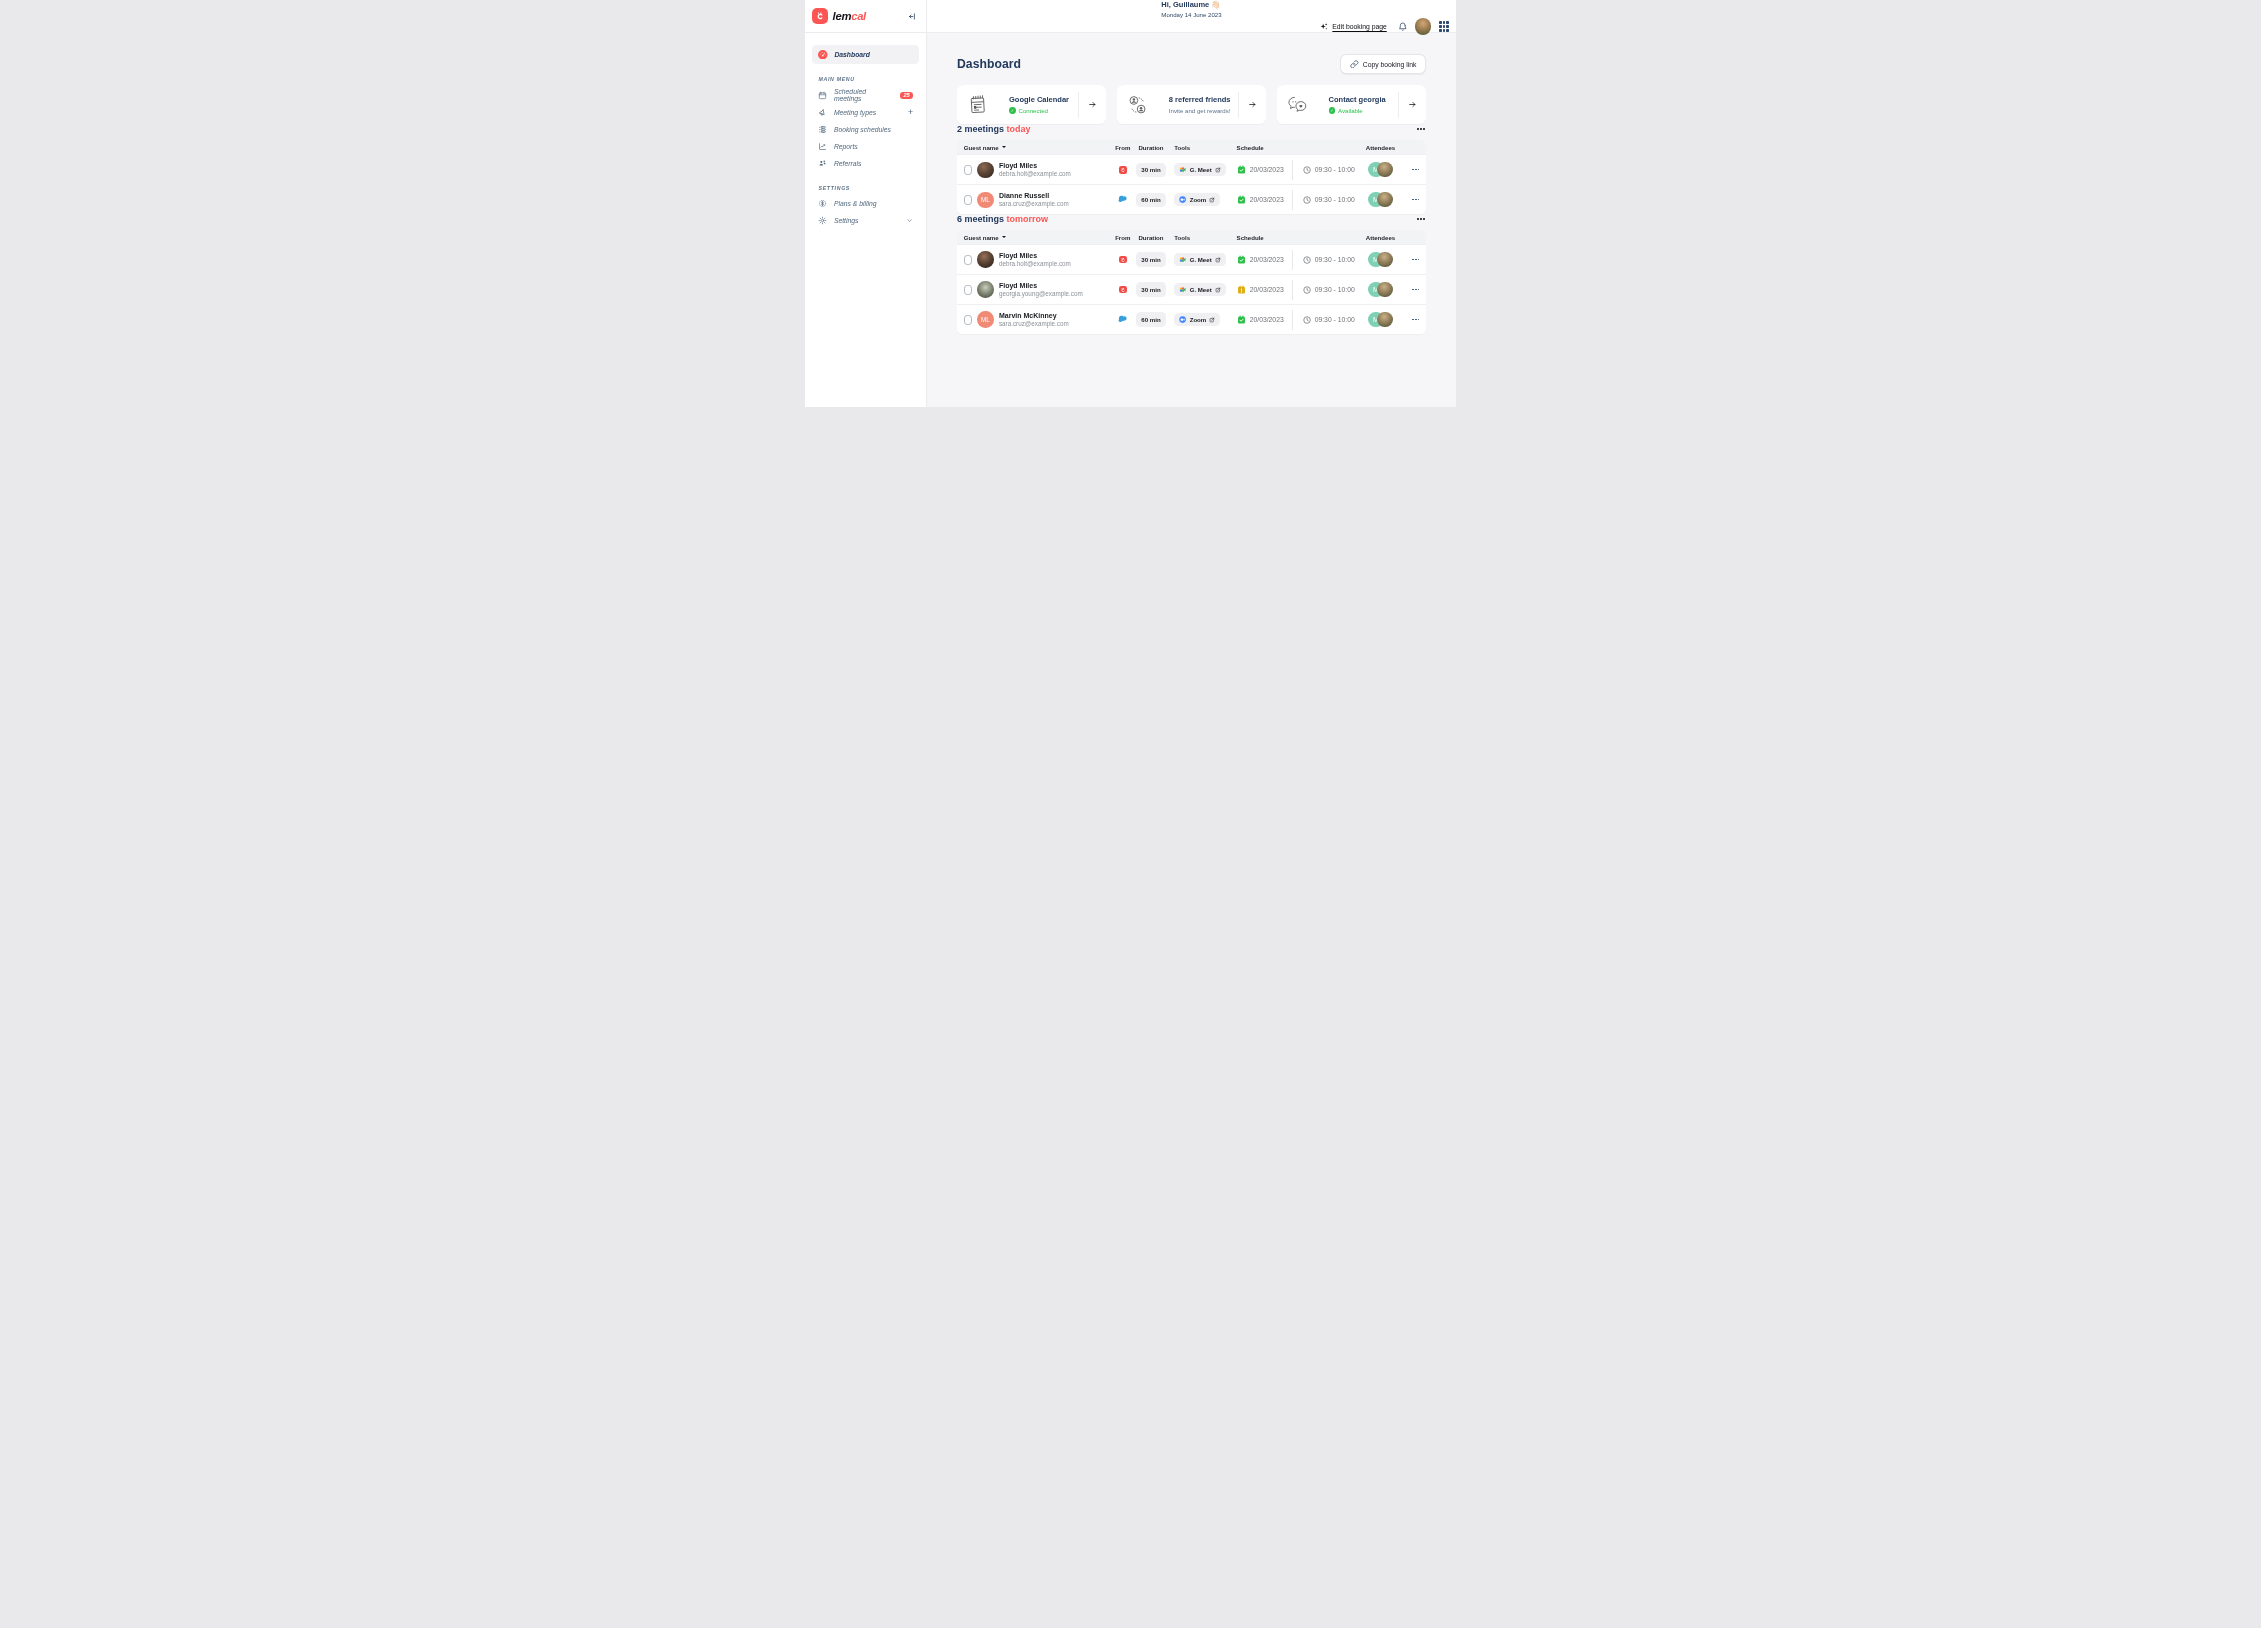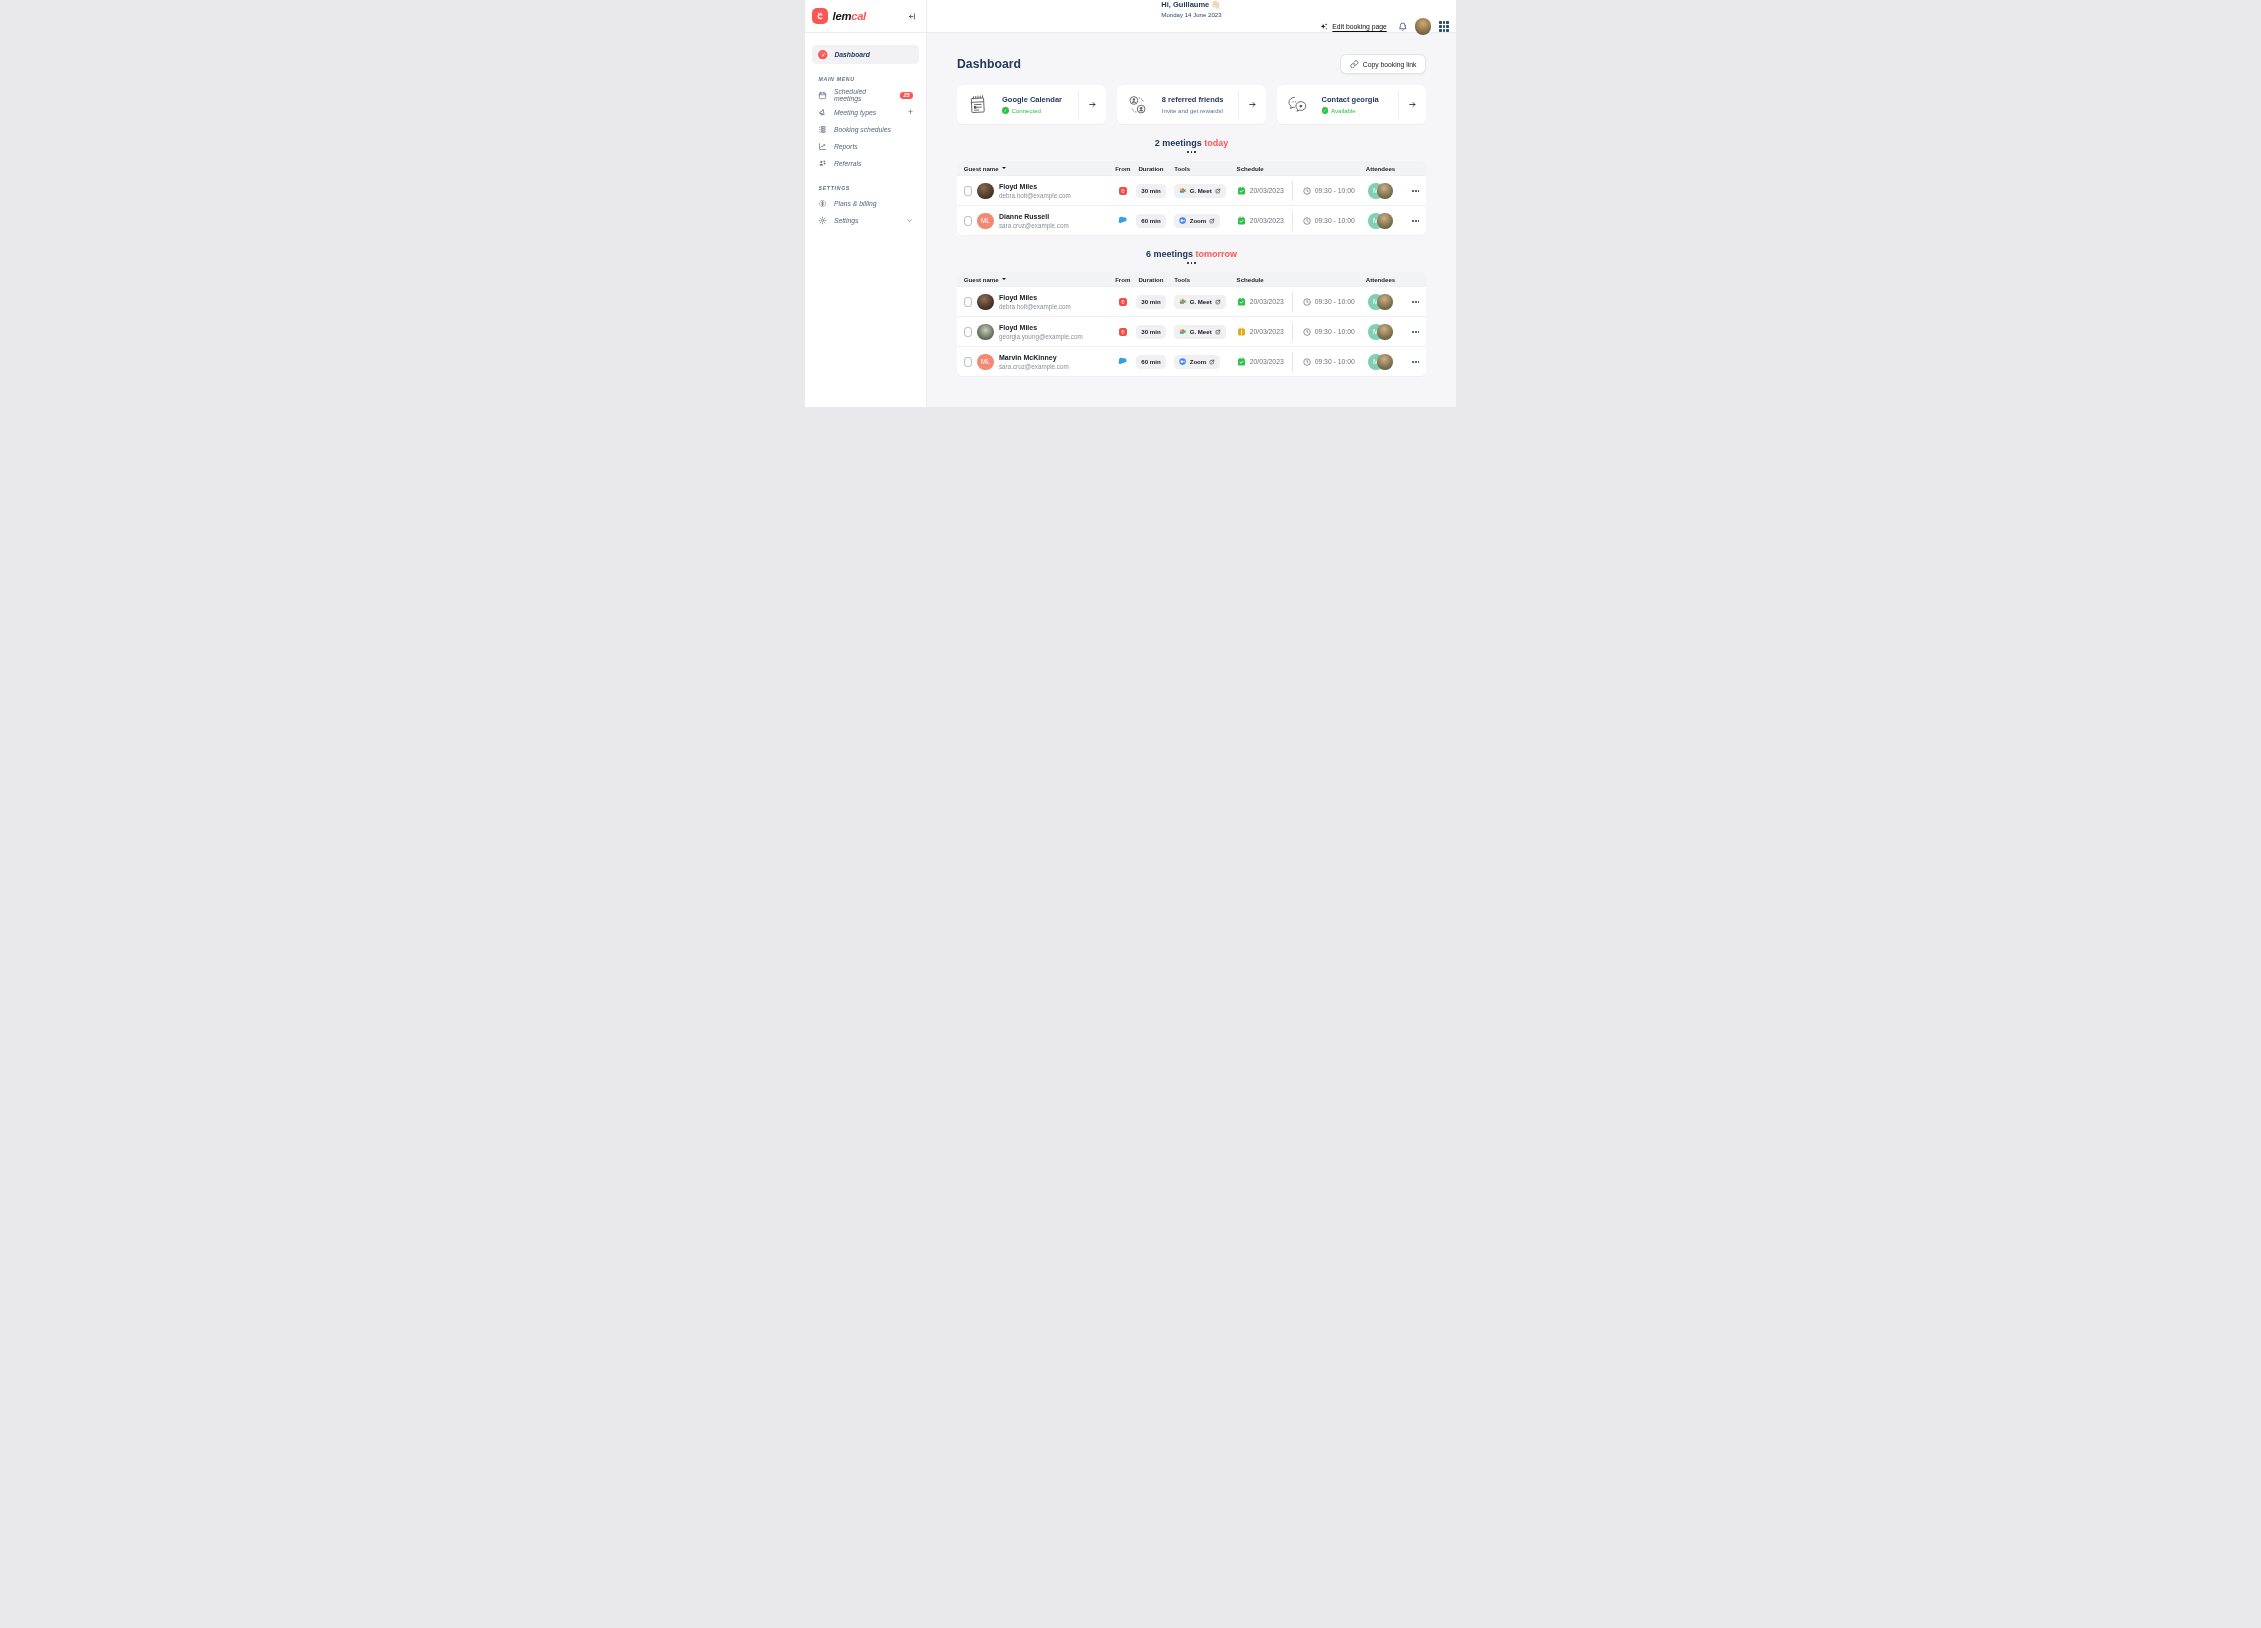--- a/index.html
+++ b/index.html
@@ -47,30 +47,30 @@
 
   .title-row { margin-top:21px; display:flex; align-items:center; justify-content:space-between; }
   .page-title { font-size:12.2px; font-weight:700; color:#22395c; letter-spacing:0.05px; }
   .copy-btn { height:20px; display:flex; align-items:center; gap:4.1px; padding:0 8.6px; background:#fff; border:0.5px solid #e4e5e9; border-radius:6.3px; box-shadow:0 0.5px 0.9px rgba(16,24,40,.05); cursor:pointer; font-size:6.8px; font-weight:500; color:#14181f; }
   .copy-btn svg { width:8.6px; height:8.6px; }
 
   
   .cards { margin-top:11.3px; display:grid; grid-template-columns:repeat(3,1fr); gap:10.4px; }
   .card { background:#fff; border-radius:6.3px; height:39px; display:flex; align-items:center; box-shadow:0 0.5px 0.9px rgba(16,24,40,.04); padding-left:10px; }
   .card-illu { width:21px; display:flex; justify-content:center; }
-  .card-body { margin-left:14px; flex:1; min-width:0; }
+  .card-body { margin-left:21px; flex:1; min-width:0; }
   .card-title { font-size:7.5px; font-weight:700; color:#22395c; }
   .card-status { margin-top:3.2px; display:flex; align-items:center; gap:2.7px; font-size:6.1px; font-weight:500; color:#2ec04b; }
   .card-sub { margin-top:3.2px; font-size:6.1px; color:#5b7190; }
   .ok-dot { width:6.8px; height:6.8px; border-radius:50%; background:#2ec04b; color:#fff; font-size:4.1px; font-weight:700; display:flex; align-items:center; justify-content:center; }
   .card-go { align-self:stretch; width:28px; border-left:0.5px solid #ededef; display:flex; align-items:center; justify-content:center; margin:6.3px 0; cursor:pointer; }
   .card-go svg { width:9px; height:9px; }
 
   
-  .sec-head { margin-top:14px; display:flex; align-items:center; justify-content:space-between;flex-direction:column; }
+  .sec-head { display:flex; align-items:center; justify-content:space-between; }
   .sec-head h2 { font-size:9px; font-weight:700; color:#22395c; }
   .sec-head h2 .sec-hl { color:#fb5654; }
   .dots-btn { display:flex; gap:1.4px; background:none; border:none; cursor:pointer; padding:2.7px 0.9px; }
   .dots-btn i { width:1.8px; height:1.8px; border-radius:50%; background:#0d0e10; }
 
   .tcard { margin-top:5.9px; background:#fff; border-radius:5.4px; box-shadow:0 0.5px 0.9px rgba(16,24,40,.03); overflow:hidden; }
   .thead { height:14px; background:#f2f3f5; display:flex; align-items:center; font-size:6.1px; font-weight:700; color:#1d2025; }
   .th { display:flex; align-items:center; gap:3.2px; }
   .th1 { width:154px; padding-left:6.8px; }
   .th2 { width:23.5px; justify-content:center; }

